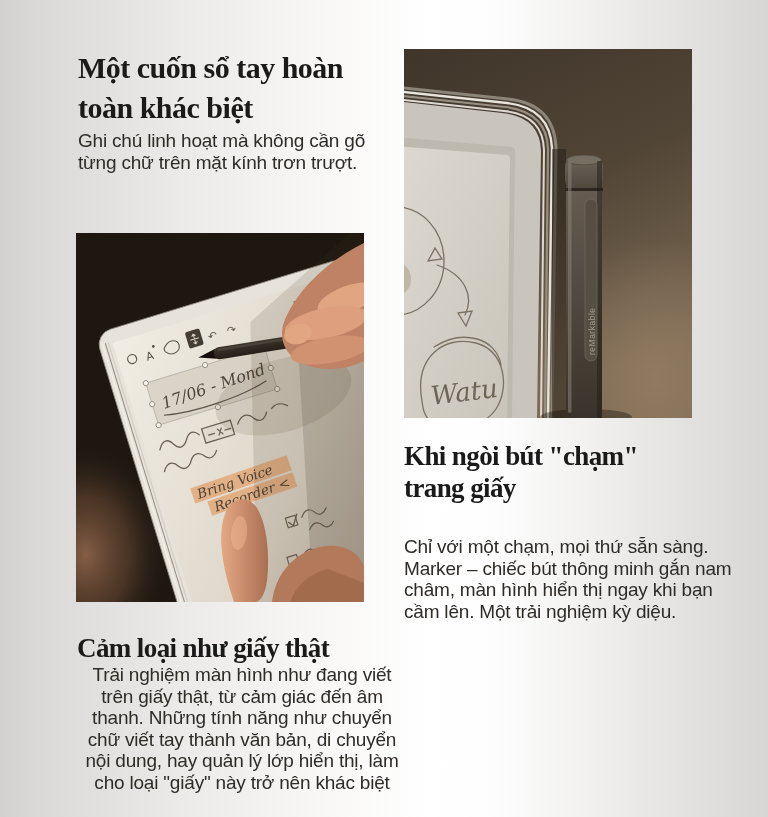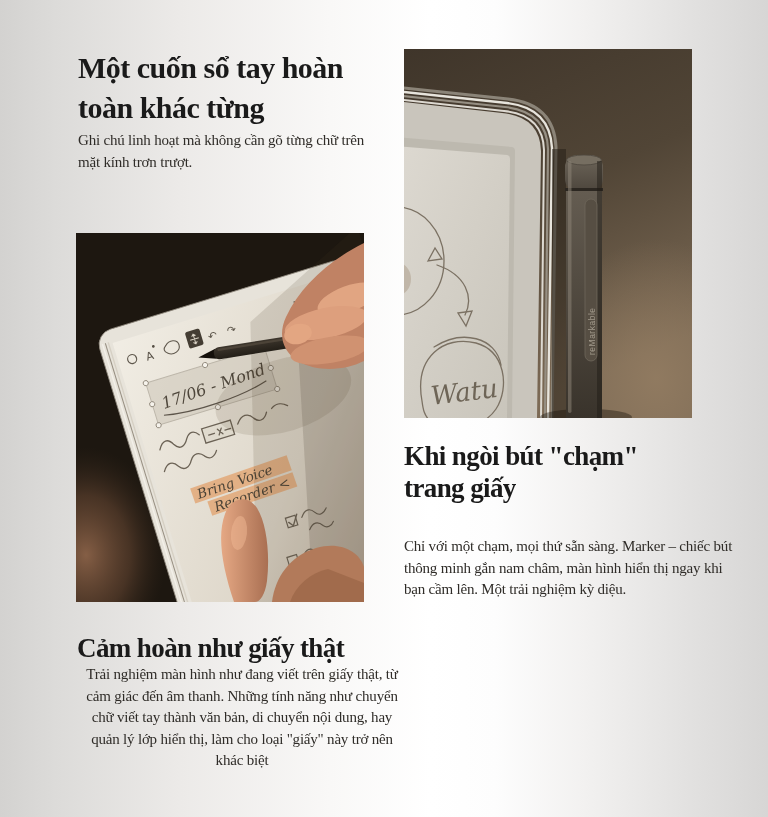--- a/index.html
+++ b/index.html
@@ -13,39 +13,39 @@
   h1,h2,h3,p{margin:0;padding:0;}
   .h-xl{
     font-size:30px;line-height:40px;font-weight:700;color:#1a1a1a;
     letter-spacing:-0.5px;font-family:"Liberation Serif",serif;
   }
   .h-lg{
     font-size:27px;line-height:32px;font-weight:700;color:#1a1a1a;
     letter-spacing:-0.6px;font-family:"Liberation Serif",serif;
   }
   .body-text{
-    font-size:15px;line-height:21.5px;color:#2f2c28;letter-spacing:-0.2px;
-    font-family:Liberation Serif, serif;
+    font-size:19px;line-height:21.5px;color:#2f2c28;letter-spacing:-0.2px;
+    font-family:Liberation Sans, sans-serif;
   }
   #heading-intro{left:78px;top:48px;width:300px;}
   #body-intro{left:78px;top:130px;width:296px;}
   #fig-writing{left:76px;top:233px;width:288px;height:369px;}
   #heading-paper{left:77px;top:632px;width:310px;}
   #body-paper{left:77px;top:664px;width:330px;text-align:center;}
   #fig-marker{left:404px;top:49px;width:288px;height:369px;}
   #heading-marker{left:404px;top:440px;width:262px;}
   #body-marker{left:404px;top:536px;width:330px;}
   figure{margin:0;}
   svg{display:block;}
 </style>
 </head>
 <body>
 
 <section class="abs" style="left:0;top:0;width:768px;height:0;">
-  <h1 id="heading-intro" class="abs h-xl">Một cuốn sổ tay hoàn toàn khác từng</h1>
+  <h1 id="heading-intro" class="abs h-xl">Một cuốn sổ tay hoàn toàn khác biệt</h1>
   <p id="body-intro" class="abs body-text">Ghi chú linh hoạt mà không cần gõ từng chữ trên mặt kính trơn trượt.</p>
 </section>
 
 <figure id="fig-writing" class="abs">
 <svg viewBox="0 0 288 369" width="288" height="369" role="img">
   <defs>
     <radialGradient id="armGlow" cx="50%" cy="50%" r="50%">
       <stop offset="0%" stop-color="#8a6248" stop-opacity="0.95"></stop>
       <stop offset="55%" stop-color="#6b4a35" stop-opacity="0.55"></stop>
       <stop offset="100%" stop-color="#3a2a1e" stop-opacity="0"></stop>
@@ -152,21 +152,21 @@
   <g>
     <path d="M158 369 C146 334 141 302 149 281 C155 264 172 261 181 275 C191 291 194 322 191 348 C189 362 184 369 179 369 Z" fill="url(#skinThumb)"></path>
     <ellipse cx="163" cy="300" rx="8" ry="17" fill="#f0b894" opacity="0.5" transform="rotate(6 163 300)"></ellipse>
     <path d="M196 369 C199 344 214 323 240 315 C264 308 283 318 288 334 L288 369 Z" fill="#b27a5a"></path>
     <path d="M214 369 C220 352 234 340 252 336 L288 350 L288 369 Z" fill="#9c6848" opacity="0.8"></path>
   </g>
 </svg>
 </figure>
 
 <section class="abs" style="left:0;top:0;width:768px;height:0;">
-  <h2 id="heading-paper" class="abs h-lg">Cảm hoàn như giấy thật</h2>
+  <h2 id="heading-paper" class="abs h-lg">Cảm loại như giấy thật</h2>
   <p id="body-paper" class="abs body-text">Trải nghiệm màn hình như đang viết trên giấy thật, từ cảm giác đến âm thanh. Những tính năng như chuyển chữ viết tay thành văn bản, di chuyển nội dung, hay quản lý lớp hiển thị, làm cho loại "giấy" này trở nên khác biệt</p>
 </section>
 
 <figure id="fig-marker" class="abs">
 <svg viewBox="0 0 288 369" width="288" height="369" role="img">
   <defs>
     <linearGradient id="bgR" x1="0" y1="0" x2="0.35" y2="1">
       <stop offset="0%" stop-color="#3f352a"></stop>
       <stop offset="50%" stop-color="#514536"></stop>
       <stop offset="100%" stop-color="#7c6a55"></stop>

